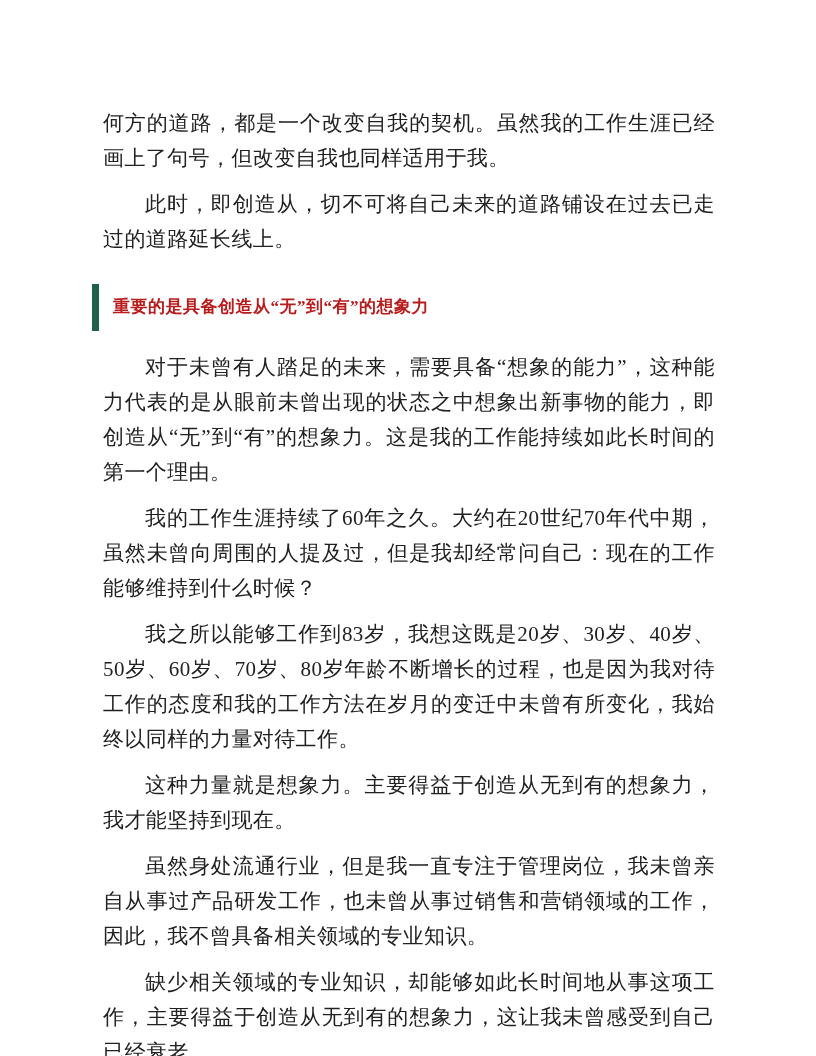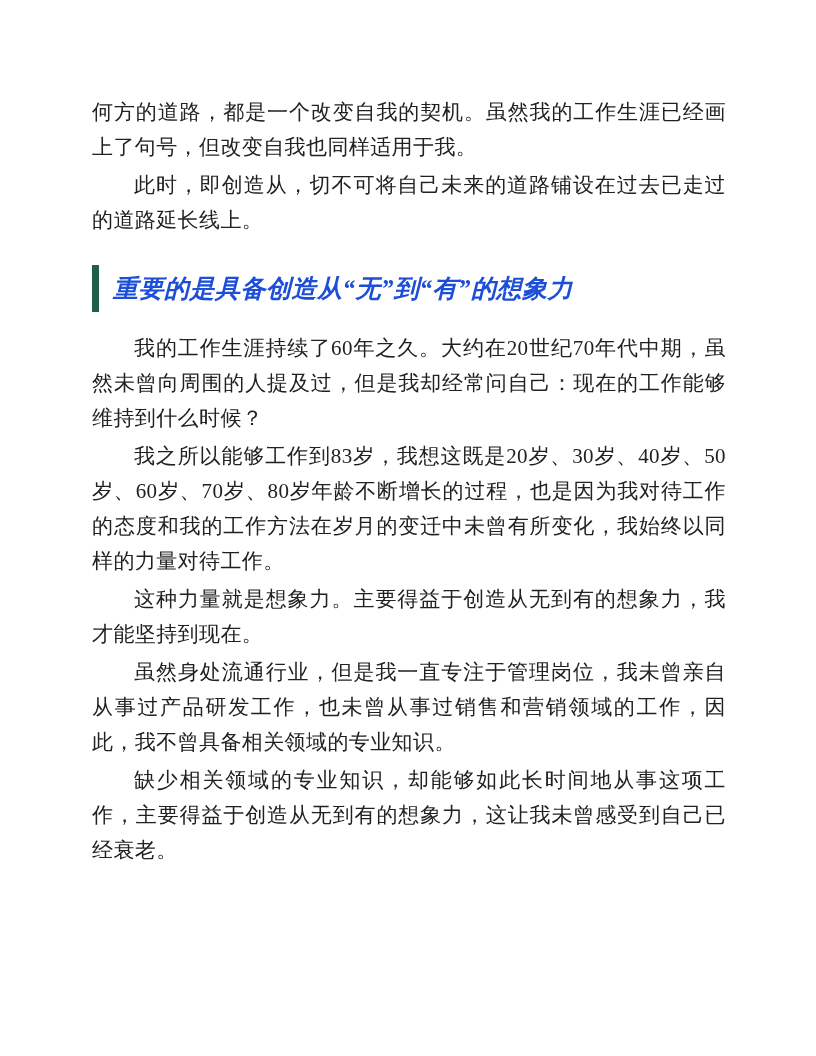--- a/index.html
+++ b/index.html
@@ -14,21 +14,21 @@
     overflow: hidden;
   }
   .page {
     box-sizing: border-box;
     width: 816px;
     height: 1056px;
     padding: 95px 90px 40px 92px;
     background: #ffffff;
   }
   .para {
-    margin: 0;
+    margin: 11px;
     padding: 0;
     font-size: 21px;
     line-height: 35px;
     color: #212121;
     text-align: justify;
     letter-spacing: 0.4px;
   }
   .para + .para {
     margin-top: 3px;
   }
@@ -42,44 +42,44 @@
     padding: 0;
   }
   .heading-bar {
     flex: 0 0 auto;
     width: 7px;
     height: 47px;
     background: #1d614a;
     margin-right: 14px;
   }
   .heading-text {
-    font-size: 25px;
+    font-size: 17px;
     font-weight: bold;
     line-height: 1.2;
-    color: #1d4ed8;
+    color: #b91c1c;
     letter-spacing: 0.5px;
-    font-style: italic;
   }
 </style>
 </head>
 <body>
 
 <div class="page">
 
   <section>
       <p class="para">何方的道路，都是一个改变自我的契机。虽然我的工作生涯已经画上了句号，但改变自我也同样适用于我。</p>
       <p class="para indent">此时，即创造从，切不可将自己未来的道路铺设在过去已走过的道路延长线上。</p>
     </section>
 
   <h2 class="section-heading">
     <span class="heading-bar"></span>
     <span class="heading-text">重要的是具备创造从“无”到“有”的想象力</span>
   </h2>
 
   <section>
+      <p class="para indent">对于未曾有人踏足的未来，需要具备“想象的能力”，这种能力代表的是从眼前未曾出现的状态之中想象出新事物的能力，即创造从“无”到“有”的想象力。这是我的工作能持续如此长时间的第一个理由。</p>
       <p class="para indent">我的工作生涯持续了60年之久。大约在20世纪70年代中期，虽然未曾向周围的人提及过，但是我却经常问自己：现在的工作能够维持到什么时候？</p>
       <p class="para indent">我之所以能够工作到83岁，我想这既是20岁、30岁、40岁、50岁、60岁、70岁、80岁年龄不断增长的过程，也是因为我对待工作的态度和我的工作方法在岁月的变迁中未曾有所变化，我始终以同样的力量对待工作。</p>
       <p class="para indent">这种力量就是想象力。主要得益于创造从无到有的想象力，我才能坚持到现在。</p>
       <p class="para indent">虽然身处流通行业，但是我一直专注于管理岗位，我未曾亲自从事过产品研发工作，也未曾从事过销售和营销领域的工作，因此，我不曾具备相关领域的专业知识。</p>
       <p class="para indent">缺少相关领域的专业知识，却能够如此长时间地从事这项工作，主要得益于创造从无到有的想象力，这让我未曾感受到自己已经衰老。</p>
     </section>
 
 </div>
 
 </body></html>

